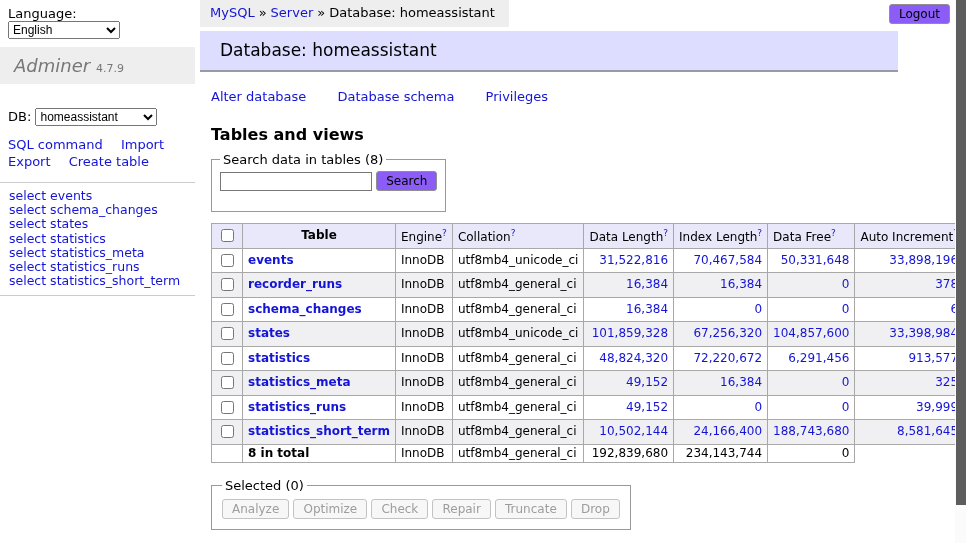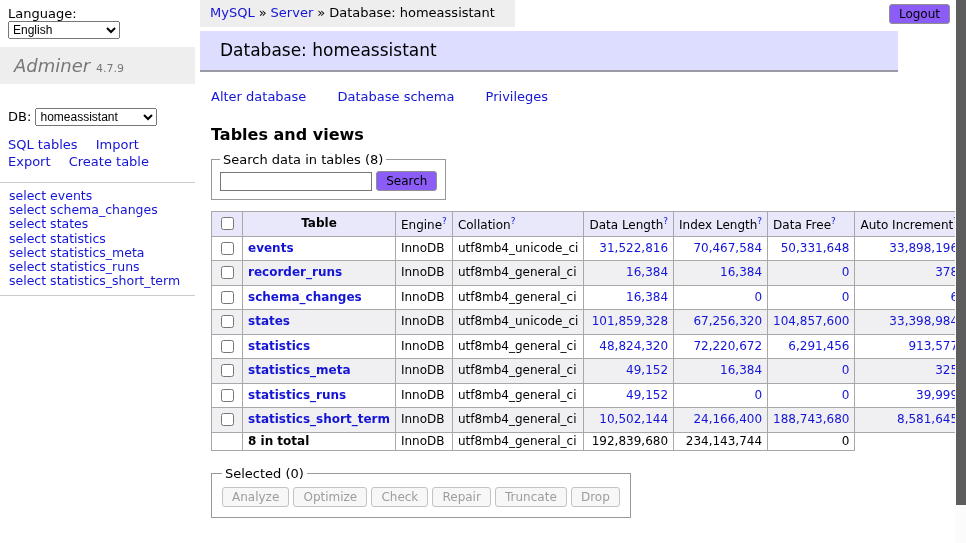--- a/index.html
+++ b/index.html
@@ -20,29 +20,29 @@
   h1 .ver { font-size:11px; color:#777; }
   .db-row { margin:24px 8px 0; }
   .db-row select { width:122px; font-size:12px; }
   .actions { margin:10px 8px 0; width:172px; line-height:17px; }
   .actions a { margin-right:14px; white-space:nowrap; }
   .tables-list { margin-top:12px; border-top:1px solid #ccc; border-bottom:1px solid #ccc; padding:6px 9px 7px; }
   .tables-list a { display:block; line-height:14.2px; font-size:12.5px; }
 
   
   #main { position:absolute; left:200px; top:0; width:755px; }
-  .breadcrumb { display:block; width:fit-content; background:#eee; padding:5px 20px 7px 10px; }
+  .breadcrumb { display:block; width:fit-content; background:#eee; padding:5px 14px 7px 10px; }
   .breadcrumb .sep { color:#000; margin:0 4px; }
   h2 { margin:4px 0 0; padding:9px 20px 10px; width:698px; background:#ddf; font-weight:normal; font-size:17px; border-bottom:2px solid #9a9aa5; }
   .content { padding-left:11px; }
   .nav-links { margin:17px 0 0; }
   .nav-links a { margin-right:27px; }
   h3 { margin:21px 0 7px; font-weight:bold; font-size:16px; }
 
-  fieldset { border:1px solid #999; display:inline-block; margin:1px 0 0; padding:4px 8px 8px; }
+  fieldset { border:1px solid #999; display:inline-block; margin:1px 0 0; padding:4px 8px 20px; }
   legend { font-size:13px; padding:0 3px; }
   .search-fs input[type=text] { width:152px; height:19px; border:1px solid #777; font-size:12px; padding:1px 3px; }
   .btn { font-size:12px; font-family:inherit; padding:2px 9px; background:#8b5cf6; border:1px solid #8f8f8f; border-radius:3px; color:#000; }
   .btn:disabled { color:#9d9d9d; border-color:#c3c3c3; background:#f7f7f7; }
 
   
   table { border-collapse:collapse; margin-top:11px; font-size:12px; }
   th,td { border:1px solid #a8a8a8; padding:2px 5px; line-height:13.5px; white-space:nowrap; text-align:left; }
   thead th { background:#e8e8fa; font-weight:normal; }
   thead th.col-table { font-weight:bold; text-align:center; width:118px; }
@@ -79,21 +79,21 @@
   </div>
   <h1>
     <a class="app">Adminer</a>
     <span class="ver">4.7.9</span>
   </h1>
   <div class="db-row">
     <span>DB:</span>
     <select><option>homeassistant</option></select>
   </div>
   <p class="actions">
-    <a>SQL tables</a>
+    <a>SQL command</a>
     <a>Import</a>
     <a>Export</a>
     <a>Create table</a>
   </p>
   <div class="tables-list">
     <a>select events</a>
     <a>select schema_changes</a>
     <a>select states</a>
     <a>select statistics</a>
     <a>select statistics_meta</a>

